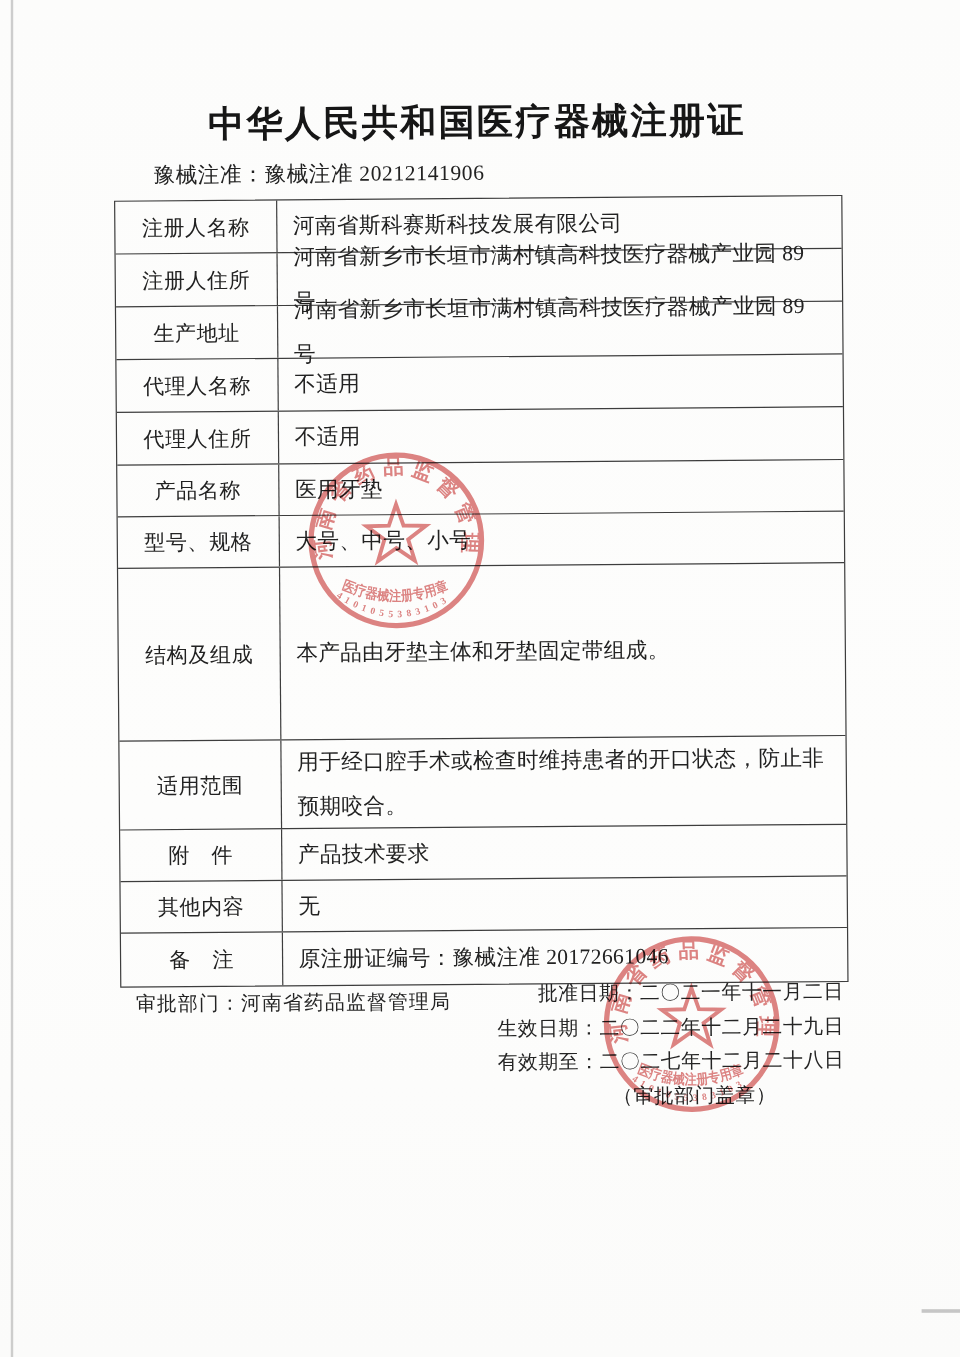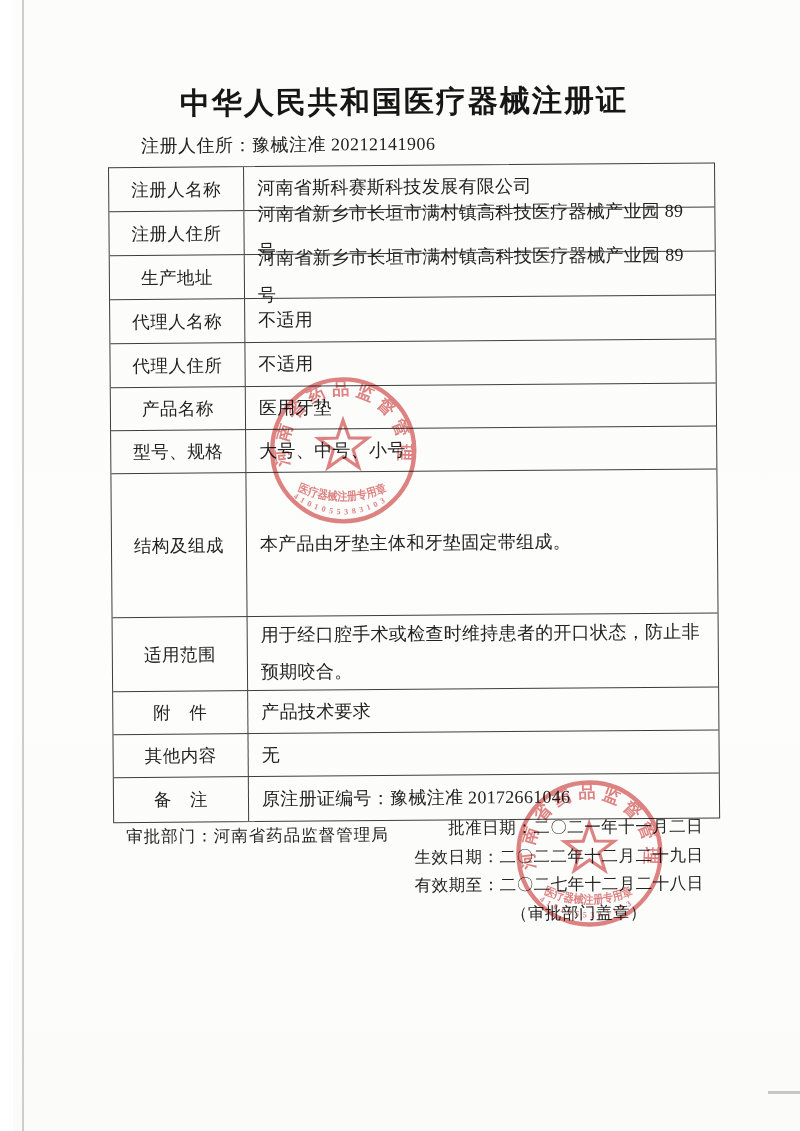--- a/index.html
+++ b/index.html
@@ -4,21 +4,21 @@
 <style>
   html,body{margin:0;padding:0;}
   body{
     width:800px;height:1131px;
     background:#ffffff;
     font-family:"Liberation Serif","DejaVu Serif",serif;
     color:#1e1e1e;
     overflow:hidden;
     position:relative;
   }
-  .scan{position:absolute;inset:0;background:linear-gradient(180deg,#fcfcfb 0%,#fdfdfc 60%,#fbfbfa 100%);margin-left:13px;}
+  .scan{position:absolute;inset:0;background:linear-gradient(180deg,#fcfcfb 0%,#fdfdfc 60%,#fbfbfa 100%);}
   .edge-left{position:absolute;left:9px;top:0;width:2px;height:1131px;background:#b3b3b3;opacity:.65;}
   .edge-corner-mark{position:absolute;right:0;top:1091px;width:32px;height:3px;background:#9a9a9a;opacity:.55;}
   .paper{position:absolute;inset:0;transform:rotate(-0.45deg);transform-origin:120px 420px;}
 
   .doc-title{
     position:absolute;top:84px;left:0;width:100%;
     text-align:center;font-size:30px;font-weight:bold;letter-spacing:2px;
     color:#161616;margin:0;
   }
   .cert-line{
@@ -65,21 +65,21 @@
 
 <div class="scan">
   <div class="edge-left"></div>
   <div class="edge-corner-mark"></div>
 
   <div class="paper">
 
     <h1 class="doc-title">中华人民共和国医疗器械注册证</h1>
 
     <div class="cert-line">
-      <span>注册人住所：</span><span>豫械注准 20212141906</span>
+      <span>豫械注准：</span><span>豫械注准 20212141906</span>
     </div>
 
     <div class="reg-table">
       <div class="row h44">
         <div class="cell-label">注册人名称</div>
         <div class="cell-value">河南省斯科赛斯科技发展有限公司</div>
       </div>
       <div class="row h44">
         <div class="cell-label">注册人住所</div>
         <div class="cell-value">河南省新乡市长垣市满村镇高科技医疗器械产业园 89 号</div>

